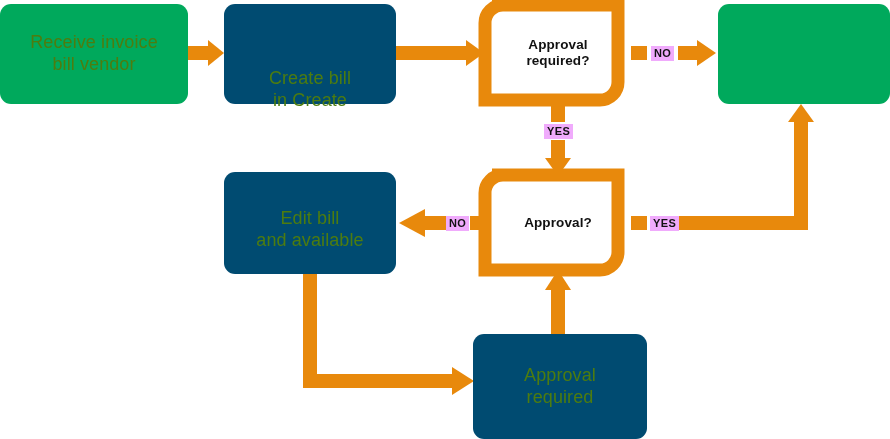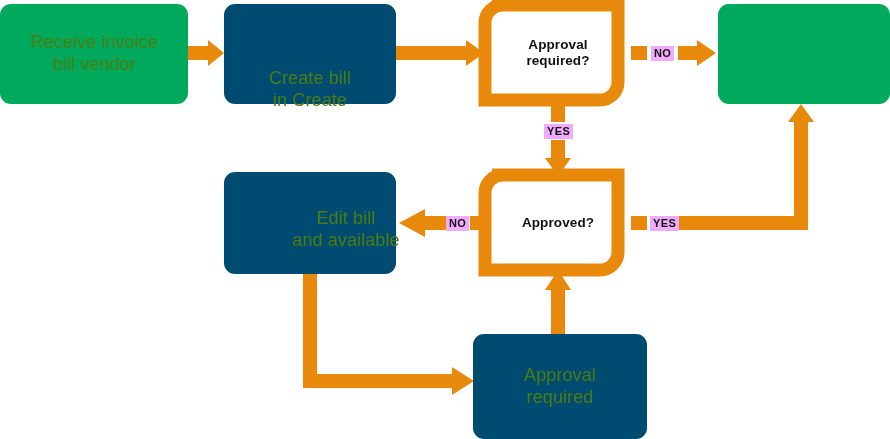--- a/index.html
+++ b/index.html
@@ -145,25 +145,25 @@
   <div class="node-label decision" style="left:485px; top:4px; width:146px; height:98px;">
     <div>
       <div>Approval</div>
       <div>required?</div>
     </div>
   </div>
 
 
   <div class="node-label decision" style="left:485px; top:174px; width:146px; height:98px;">
     <div>
-      <div>Approved?</div>
+      <div>Approval?</div>
     </div>
   </div>
 
-  <div class="node-label process" style="left:224px; top:172px; width:172px; height:116px;padding-left:36px;">
+  <div class="node-label process" style="left:224px; top:172px; width:172px; height:116px;">
     <div>
       <div>Edit bill</div>
       <div>and available</div>
     </div>
   </div>
 
   <div class="node-label process" style="left:473px; top:334px; width:174px; height:105px;">
     <div>
       <div>Approval</div>
       <div>required</div>

